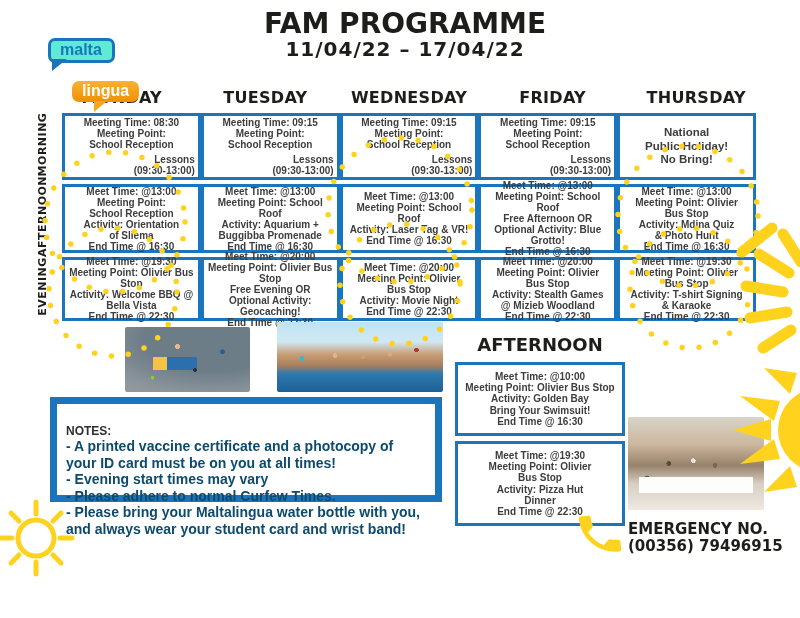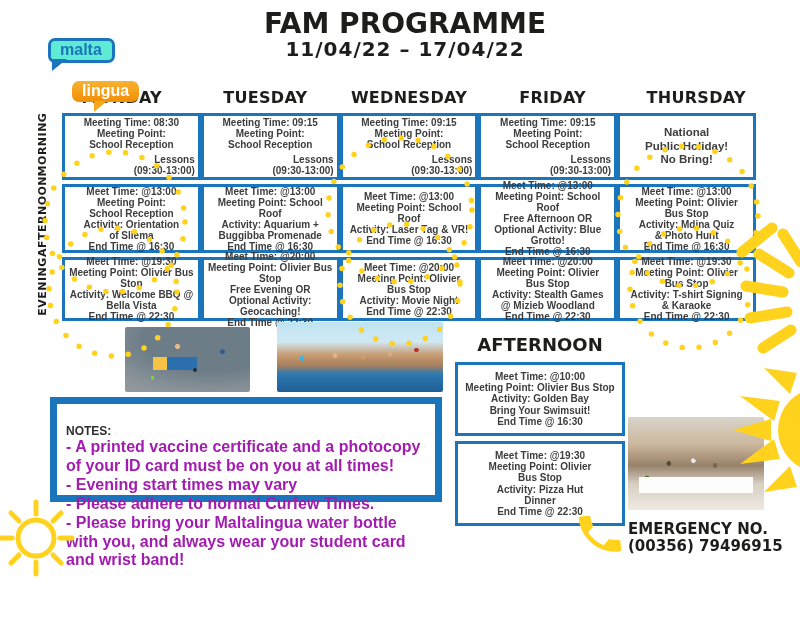--- a/index.html
+++ b/index.html
@@ -80,21 +80,21 @@
     border:3px solid var(--blue);background:#fff;text-align:left;
     font-size:10px;line-height:1.12;font-weight:600;padding:6px 2px;margin-bottom:5px;
     display:flex;flex-direction:column;align-items:center;justify-content:center;min-height:62px;
   }
   
   .notes-box{
     position:absolute;left:50px;top:397px;width:392px;height:105px;
     border:7px solid var(--blue);background:#fff;padding:20px 9px;z-index:2;
   }
   .notes-title{font-size:12px;font-weight:700;color:#2e2e2e;line-height:1.18;}
-  .note-line{font-size:16px;font-weight:600;color:#a21caf;line-height:1.18;}
+  .note-line{font-size:14px;font-weight:600;color:#0c4a6e;line-height:1.18;}
   
   .photo{position:absolute;border-radius:2px;z-index:2;}
   .photo-street{
     left:125px;top:327px;width:125px;height:65px;
     background:
       radial-gradient(circle 4px at 22% 78%, #7fd42f 0 45%, transparent 50%),
       radial-gradient(circle 4px at 56% 66%, #2f2f2f 0 45%, transparent 50%),
       radial-gradient(circle 5px at 78% 38%, #2c5f8f 0 45%, transparent 50%),
       radial-gradient(circle 5px at 42% 30%, #e2b98a 0 45%, transparent 50%),
       linear-gradient(90deg,#f6c344 0 32%, #2c6fae 32% 100%) 34% 58% / 44px 13px no-repeat,

